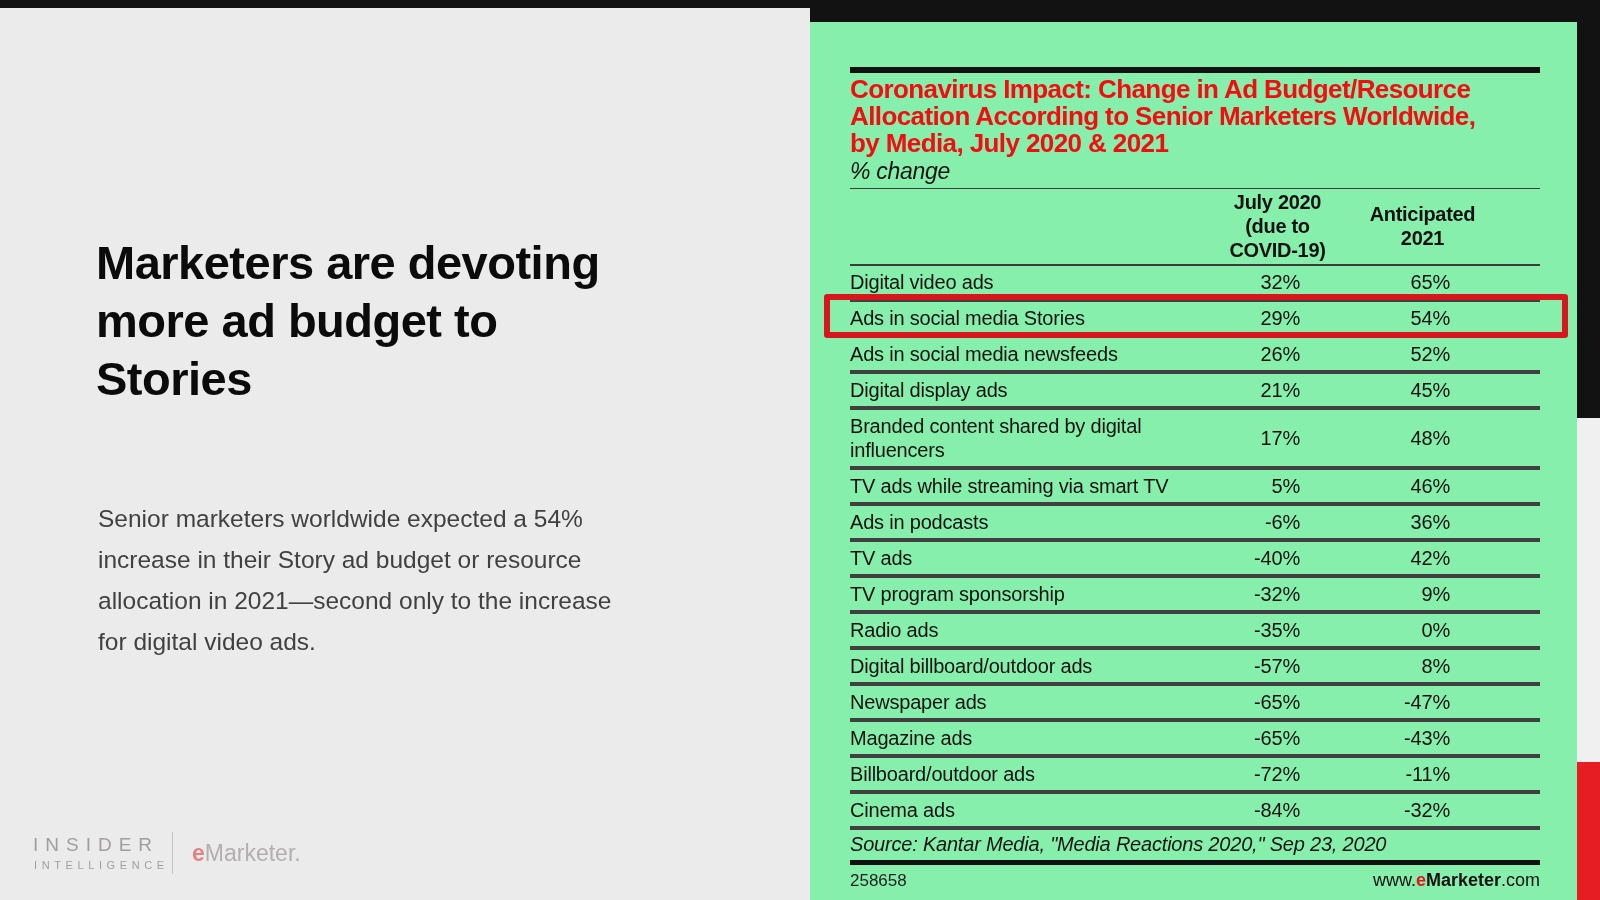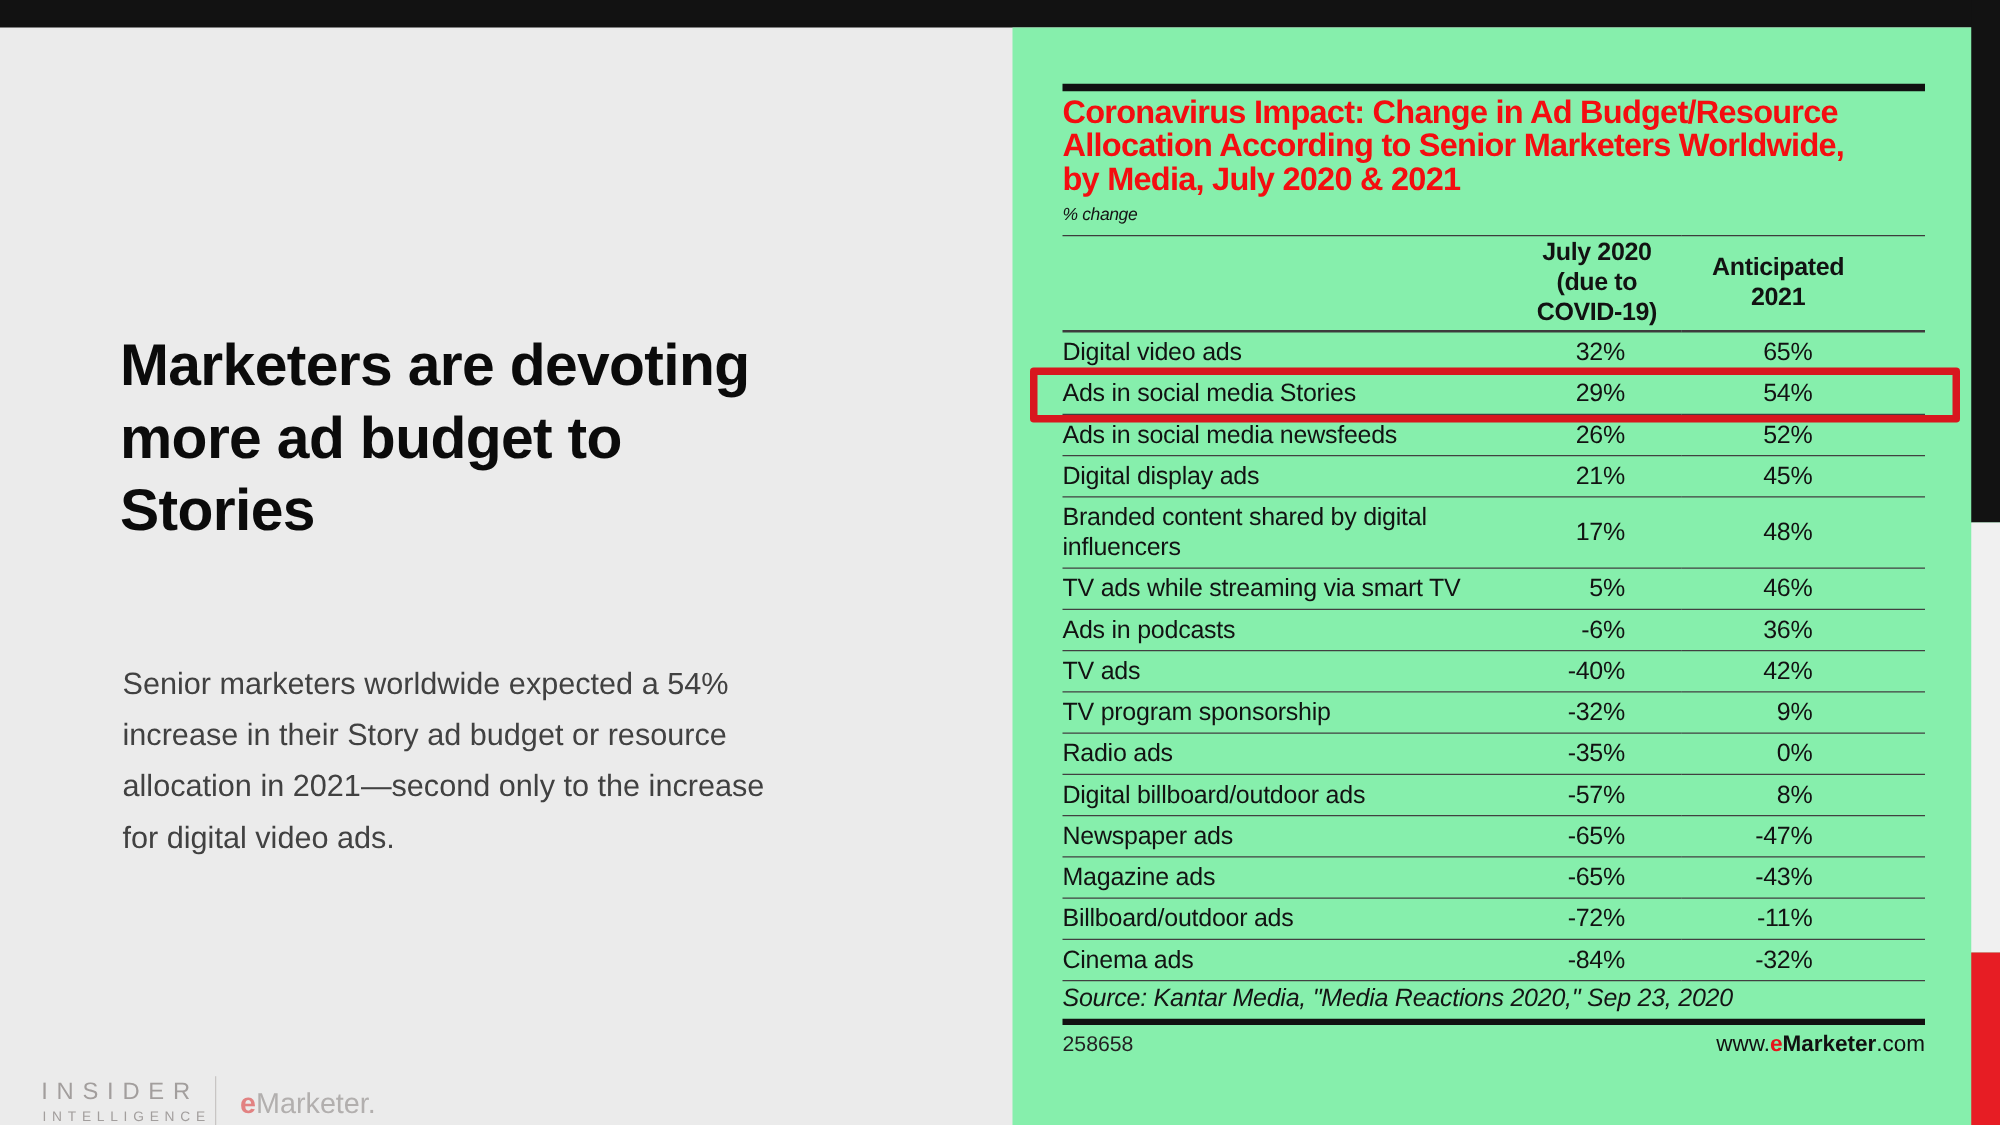--- a/index.html
+++ b/index.html
@@ -9,21 +9,21 @@
     font-family:"Liberation Sans", sans-serif;
     background:#ebebeb;
     overflow:hidden;
   }
   .topbar {
     position:absolute; left:0; top:0; width:1600px; height:22px;
     background:#121212;
   }
   
   .left-panel {
-    position:absolute; left:0; top:37px; width:810px; height:625px;
+    position:absolute; left:0; top:8px; width:810px; height:625px;
     background:#ebebeb;
   }
   .slide-title {
     position:absolute; left:96px; top:226px;
     font-size:47px; font-weight:bold; line-height:58px;
     letter-spacing:-0.5px; color:#0b0b0b; white-space:pre-line;
   }
   .slide-body {
     position:absolute; left:98px; top:490px; width:640px;
     font-size:24.5px; line-height:41px; color:#414141; white-space:pre-line;
@@ -52,41 +52,41 @@
     padding-left:41px;
   }
   .chart-inner { position:absolute; left:40px; top:0; width:690px; }
   .rule-top { margin-top:45px; height:6px; background:#111111; }
   .chart-title {
     margin-top:3px;
     font-size:26px; font-weight:bold; line-height:27px;
     letter-spacing:-0.6px; color:#f40d10; white-space:pre-line;
   }
   .chart-subtitle {
-    margin-top:2px; font-size:14px; line-height:25px;
+    margin-top:2px; font-size:23px; line-height:25px;
     font-style:italic; color:#141414; letter-spacing:-0.3px;
   }
   table.datatable {
     width:690px; table-layout:fixed; border-collapse:collapse;
     margin-top:4px; border-top:1px solid #3c3c3c;
   }
   table.datatable col.c1 { width:330px; }
   table.datatable col.c2 { width:165px; }
   table.datatable col.c3 { width:195px; }
   thead th {
     border-bottom:2px solid #3c3c3c;
     font-size:20px; line-height:24px; font-weight:bold;
     letter-spacing:-0.3px; color:#121212;
     padding:1px 0 2px; text-align:center; vertical-align:middle;
     white-space:pre-line;
   }
   thead th.h2 { padding-left:30px; }
   thead th.h3 { padding-right:40px; }
   tbody td {
-    border-bottom:1px solid #404040;
+    border-bottom:4px solid #404040;
     font-size:20px; line-height:24px; color:#121212;
     letter-spacing:-0.2px; padding:4px 0; vertical-align:middle;
   }
   tbody td.v2 { text-align:right; padding-right:45px; }
   tbody td.v3 { text-align:right; padding-right:90px; }
   .source-note {
     font-size:20px; font-style:italic; color:#141414;
     letter-spacing:-0.2px; padding:3px 0 4px;
     border-bottom:5px solid #111111;
   }

